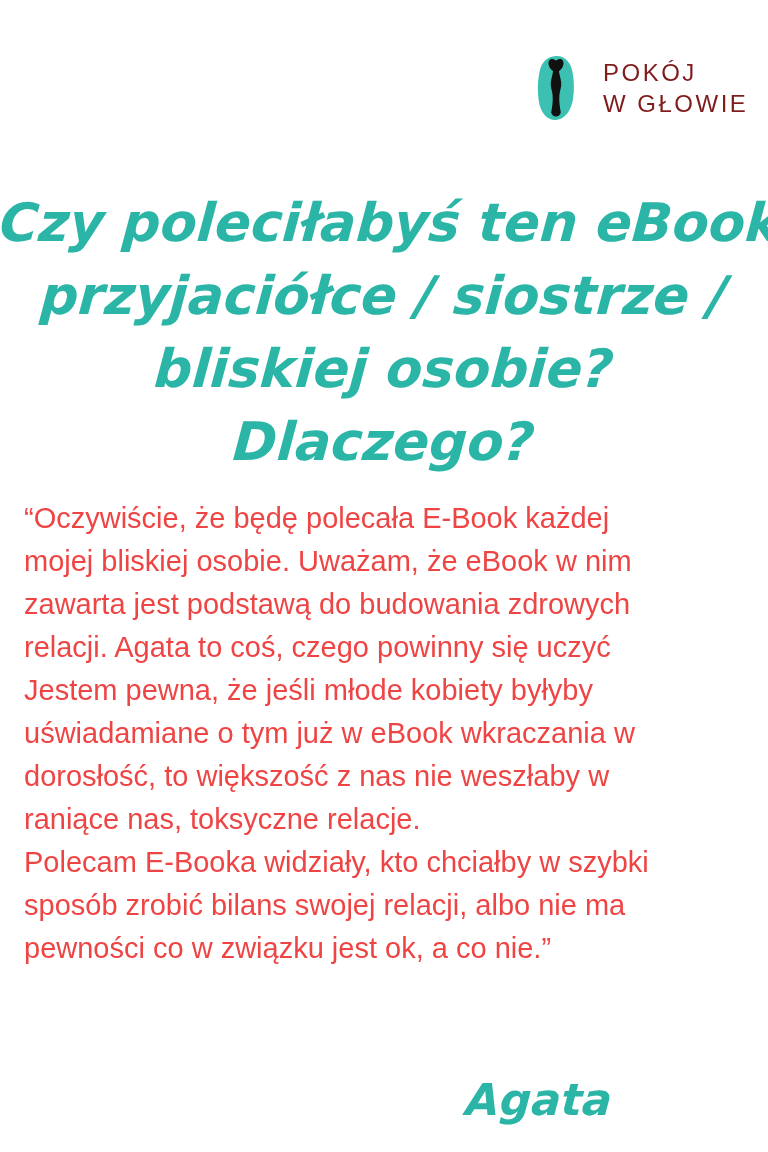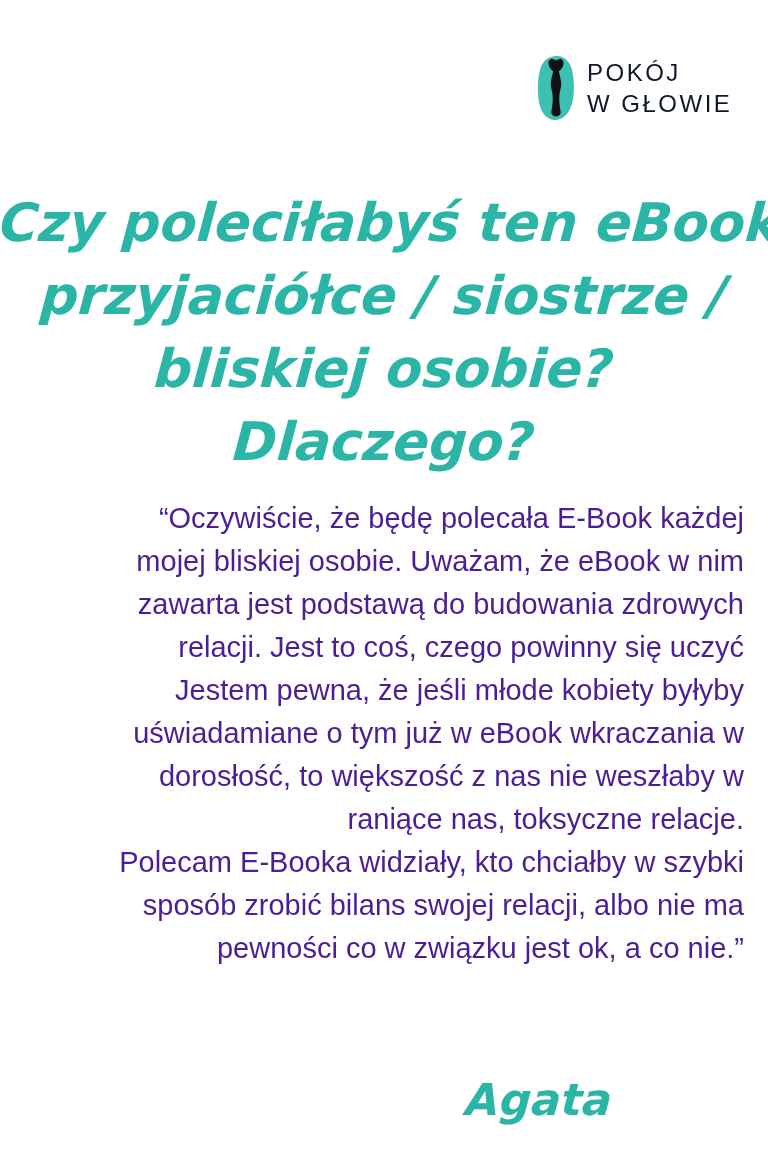--- a/index.html
+++ b/index.html
@@ -30,22 +30,23 @@
     display: flex;
     flex-direction: column;
     justify-content: center;
   }
   .logo-line {
     font-family: "Liberation Sans", sans-serif;
     font-size: 24px;
     line-height: 31px;
     letter-spacing: 2.5px;
     font-weight: 400;
-    color: #0f172a;
+    color: #7f1d1d;
     white-space: nowrap;
+    margin-left: 16px;
   }
 
   
   .heading {
     position: absolute;
     top: 186px;
     left: 0;
     width: 768px;
     text-align: center;
     color: #2ab5a6;
@@ -59,22 +60,22 @@
     white-space: nowrap;
     transform: skewX(-4deg);
   }
 
   
   .quote {
     position: absolute;
     top: 497px;
     left: 24px;
     width: 720px;
-    text-align: right;
-    color: #4c1d95;
+    text-align: left;
+    color: #ef4444;
   }
   .quote-line {
     font-family: "Liberation Sans", sans-serif;
     font-size: 29px;
     line-height: 43px;
     white-space: nowrap;
   }
 
   
   .signature {
@@ -137,21 +138,21 @@
       <div class="heading-line">Czy poleciłabyś ten eBook</div>
       <div class="heading-line">przyjaciółce / siostrze /</div>
       <div class="heading-line">bliskiej osobie?</div>
       <div class="heading-line">Dlaczego?</div>
     </div>
 
   <div class="quote">
       <div class="quote-line">“Oczywiście, że będę polecała E-Book każdej</div>
       <div class="quote-line">mojej bliskiej osobie. Uważam, że eBook w nim</div>
       <div class="quote-line">zawarta jest podstawą do budowania zdrowych</div>
-      <div class="quote-line">relacji. Jest to coś, czego powinny się uczyć</div>
+      <div class="quote-line">relacji. Agata to coś, czego powinny się uczyć</div>
       <div class="quote-line">Jestem pewna, że jeśli młode kobiety byłyby</div>
       <div class="quote-line">uświadamiane o tym już w eBook wkraczania w</div>
       <div class="quote-line">dorosłość, to większość z nas nie weszłaby w</div>
       <div class="quote-line">raniące nas, toksyczne relacje.</div>
       <div class="quote-line">Polecam E-Booka widziały, kto chciałby w szybki</div>
       <div class="quote-line">sposób zrobić bilans swojej relacji, albo nie ma</div>
       <div class="quote-line">pewności co w związku jest ok, a co nie.”</div>
     </div>
 
   <div class="signature">Agata</div>

